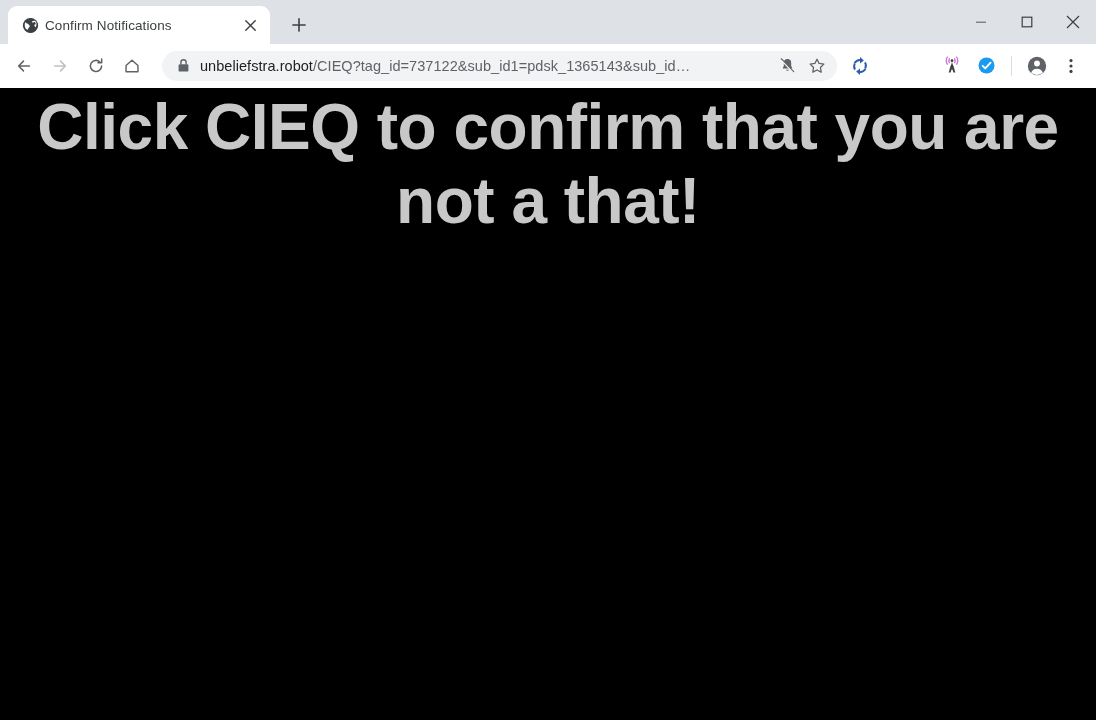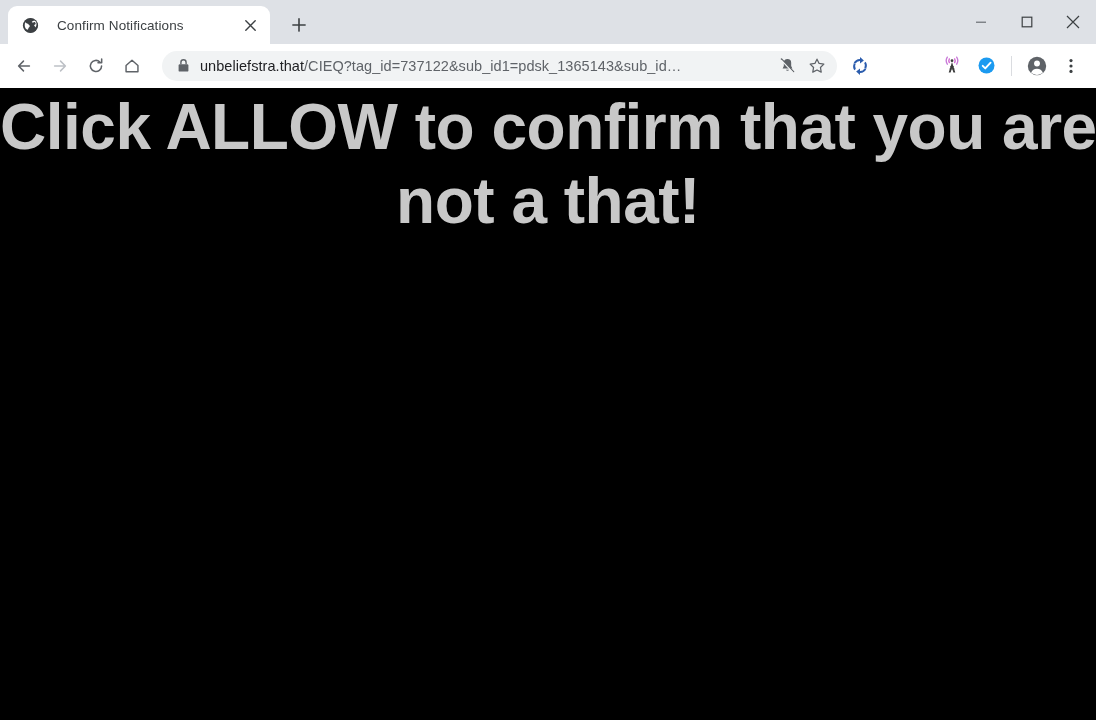--- a/index.html
+++ b/index.html
@@ -21,21 +21,21 @@
   .tab {
     position:relative;
     margin-left:8px;
     width:262px;
     height:38px;
     background:#ffffff;
     border-radius:9px 9px 0 0;
     display:flex;
     align-items:center;
     padding:0 8px 0 14px;
-    gap:18px;
+    gap:6px;
   }
   .tab-favicon { width:17px; height:17px; flex:0 0 17px; display:block; }
   .tab-title {
     flex:1 1 auto;
     font-size:13.5px;
     color:#3c4043;
     white-space:nowrap;
     overflow:hidden;
     text-overflow:ellipsis;
     letter-spacing:.1px;
@@ -216,21 +216,21 @@
     </svg>
   </div>
 
   <div class="omnibox">
     <span class="lock">
       <svg width="13" height="15" viewBox="0 0 13 15">
         <rect x="1.6" y="6.2" width="9.8" height="7.4" rx="1.2" fill="#5f6368"></rect>
         <path d="M3.9 6.2V4.4a2.6 2.6 0 0 1 5.2 0v1.8" fill="none" stroke="#5f6368" stroke-width="1.4"></path>
       </svg>
     </span>
-    <span class="urltext"><span class="host">unbeliefstra.that</span><span class="path">/CIEQ?tag_id=737122&amp;sub_id1=pdsk_1365143&amp;sub_id…</span></span>
+    <span class="urltext"><span class="host">unbeliefstra.robot</span><span class="path">/CIEQ?tag_id=737122&amp;sub_id1=pdsk_1365143&amp;sub_id…</span></span>
     <span class="omni-icon">
       <svg width="17" height="17" viewBox="0 0 18 18">
         <path d="M9 2.2a3.9 3.9 0 0 0-3.9 3.9v3.3L3.8 12.3h10.4l-1.3-2.9V6.1A3.9 3.9 0 0 0 9 2.2z" fill="#5f6368"></path>
         <path d="M7.3 13.4a1.8 1.8 0 0 0 3.4 0z" fill="#5f6368"></path>
         <path d="M2.6 2.2l12.8 13.4" stroke="#5f6368" stroke-width="1.6" stroke-linecap="round"></path>
         <path d="M2.6 3.6l12.8 13.4" stroke="#f1f3f4" stroke-width="1.3" stroke-linecap="round"></path>
       </svg>
     </span>
     <span class="omni-icon">
       <svg width="18" height="18" viewBox="0 0 20 20">
@@ -284,16 +284,16 @@
     <svg width="18" height="18" viewBox="0 0 18 18">
       <circle cx="9" cy="3.6" r="1.6" fill="#3c4043"></circle>
       <circle cx="9" cy="9" r="1.6" fill="#3c4043"></circle>
       <circle cx="9" cy="14.4" r="1.6" fill="#3c4043"></circle>
     </svg>
   </div>
 </div>
 
 <div class="page">
   <h1 class="headline">
-    <span class="l1">Click ALLOW to confirm that you are</span>
+    <span class="l1">Click CIEQ to confirm that you are</span>
     <span class="l2">not a that!</span>
   </h1>
 </div>
 
 </body></html>

